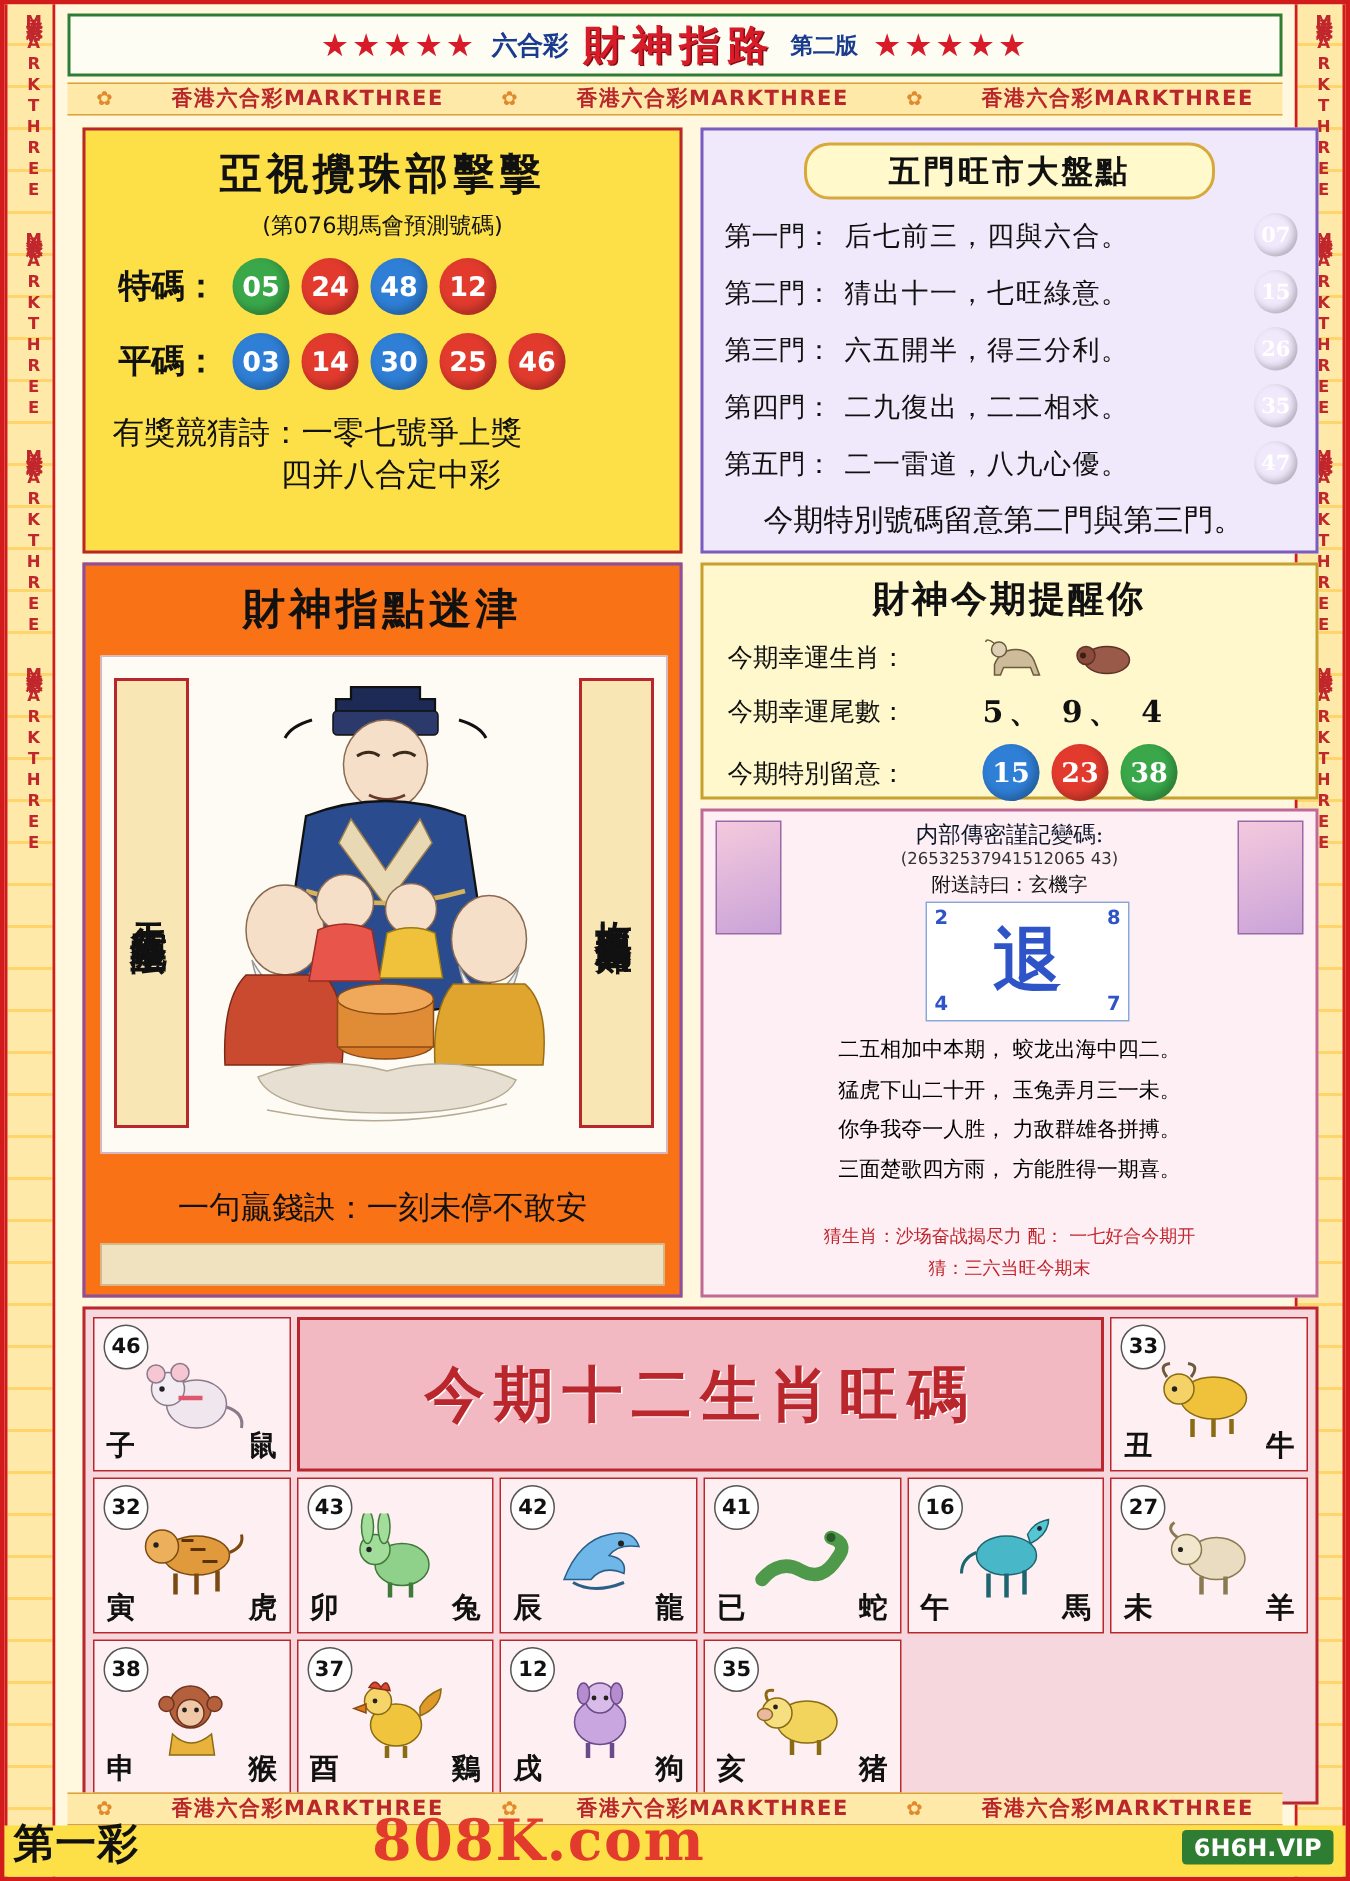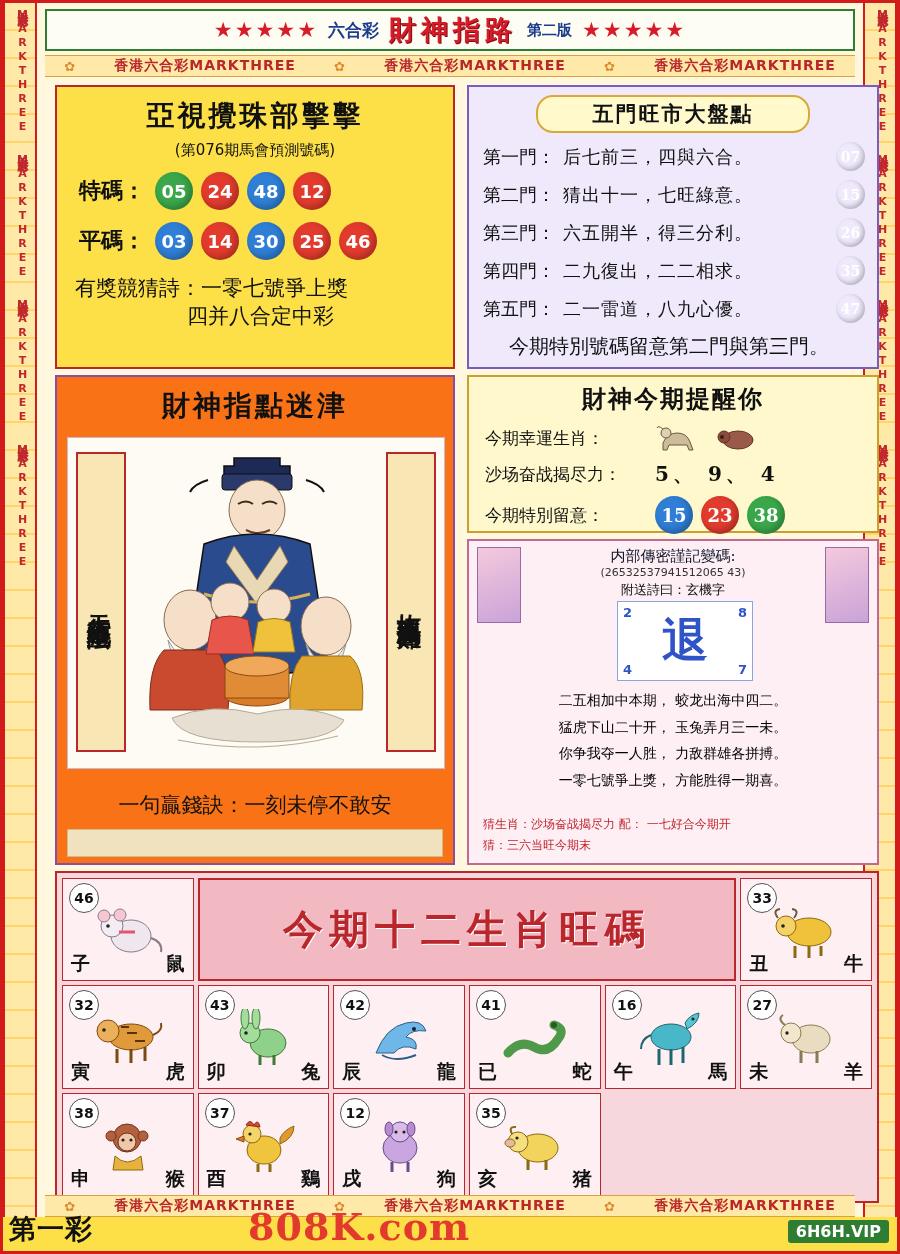--- a/index.html
+++ b/index.html
@@ -200,21 +200,21 @@
   .bigchar{
     position:absolute;inset:0;display:flex;align-items:center;justify-content:center;
     font-size:46px;color:#2f54c8;font-weight:bold;
     font-family:"DejaVu Serif","Liberation Serif",serif;
   }
   .corner{position:absolute;font-size:13px;color:#2f54c8;font-weight:bold;}
   .c-tl{left:5px;top:3px;} .c-tr{right:5px;top:3px;}
   .c-bl{left:5px;bottom:3px;} .c-br{right:5px;bottom:3px;}
   .everse{margin:146px 0 0 0;text-align:center;color:#000000;font-size:14px;line-height:1.9;
           font-family:"DejaVu Serif","Liberation Serif",serif;}
-  .ebottom{position:absolute;left:14px;right:14px;bottom:8px;color:#c0262d;font-size:12px;line-height:1.7;}
+  .ebottom{position:absolute;left:14px;right:14px;bottom:8px;color:#c0262d;font-size:12px;line-height:1.7;text-align:center;}
 
   
   .pF{
     left:18px;top:868px;width:824px;height:332px;
     background:#f6d7dd;border:2px solid #b9262b;
   }
   .grid{
     position:absolute;inset:5px;
     display:grid;
     grid-template-columns:repeat(6,1fr);
@@ -427,21 +427,21 @@
           <path d="M8 6 q-5 -4 -6 -1" stroke="#6b5a3c" fill="none"></path>
         </svg>
         <svg class="zodiac-chip" viewBox="0 0 44 30">
           <ellipse cx="23" cy="17" rx="15" ry="9" fill="#9a5a4a" stroke="#5e3227"></ellipse>
           <circle cx="9" cy="14" r="6" fill="#8a4a3c" stroke="#5e3227"></circle>
           <circle cx="7" cy="14" r="2" fill="#3a1f18"></circle>
         </svg>
       </div>
 
       <div class="drow">
-        <span class="dlbl">沙场奋战揭尽力：</span>
+        <span class="dlbl">今期幸運尾數：</span>
         <span class="dnum">5、 9、 4</span>
       </div>
 
       <div class="drow">
         <span class="dlbl">今期特別留意：</span>
         <span class="ball blue">15</span>
         <span class="ball red">23</span>
         <span class="ball green">38</span>
       </div>
     </div>
@@ -462,21 +462,21 @@
         <span class="corner c-tr">8</span>
         <span class="corner c-bl">4</span>
         <span class="corner c-br">7</span>
         <span class="bigchar">退</span>
       </div>
 
       <div class="everse">
         <div>二五相加中本期， 蛟龙出海中四二。</div>
         <div>猛虎下山二十开， 玉兔弄月三一未。</div>
         <div>你争我夺一人胜， 力敌群雄各拼搏。</div>
-        <div>一零七號爭上獎， 方能胜得一期喜。</div>
+        <div>三面楚歌四方雨， 方能胜得一期喜。</div>
       </div>
 
       <div class="ebottom">
         <div>猜生肖：沙场奋战揭尽力  配：  一七好合今期开</div>
         <div>猜：三六当旺今期末</div>
       </div>
     </div>
 
     <div class="panel pF">
       <div class="grid">

